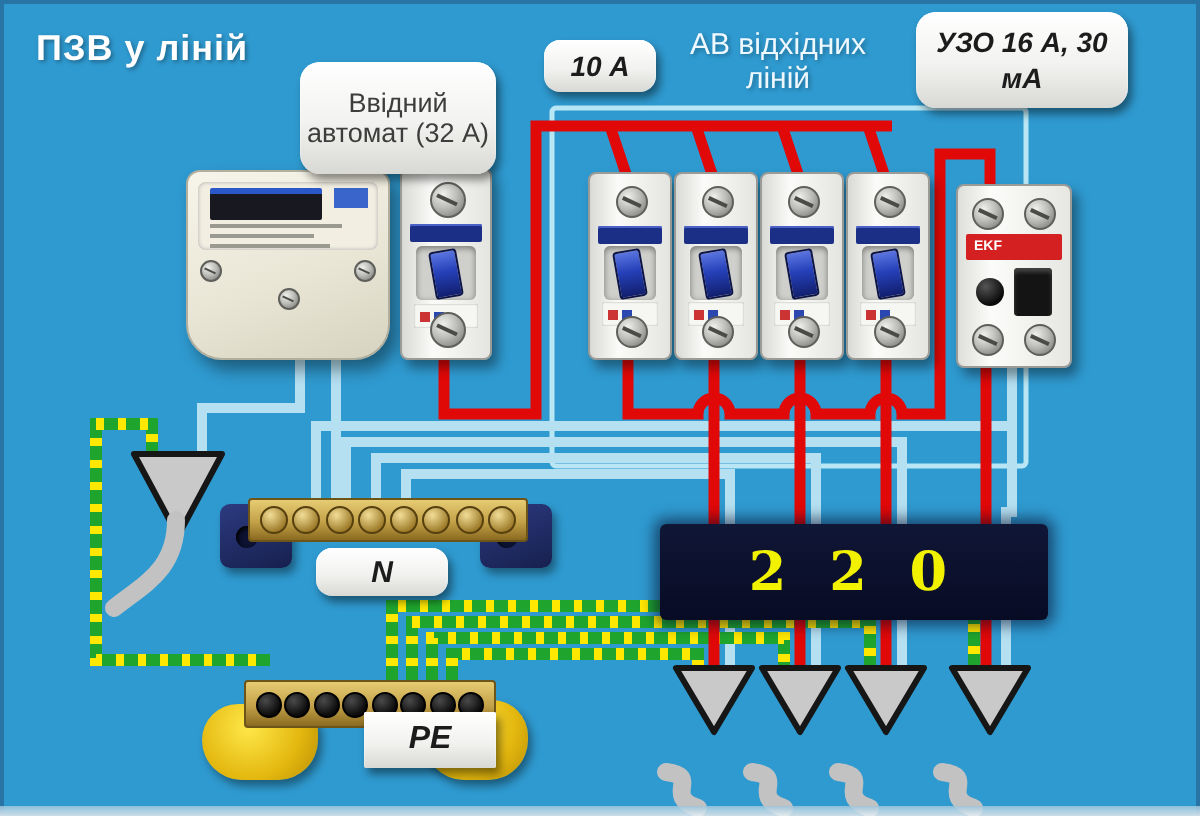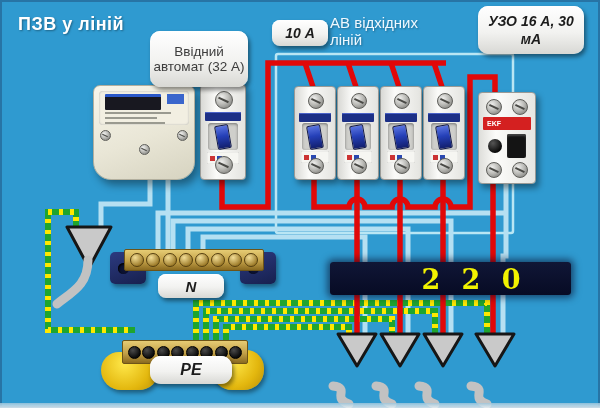--- a/index.html
+++ b/index.html
@@ -19,31 +19,31 @@
     color:#3d3d3d;text-align:center;
     display:flex;align-items:center;justify-content:center;
   }
   .title{
     position:absolute;left:18px;top:14px;z-index:6;
     color:#ffffff;font-size:18px;font-weight:bold;letter-spacing:.5px;
     text-shadow:1px 1px 2px rgba(0,0,0,.35);
   }
   .plain-lbl{
     position:absolute;z-index:6;color:#eef8ff;font-size:15px;
-    line-height:1.15;text-shadow:1px 1px 2px rgba(0,0,0,.3);
+    text-align:center;line-height:1.15;text-shadow:1px 1px 2px rgba(0,0,0,.3);
   }
   .bold-it{font-weight:bold;font-style:italic;color:#1c1c1c;}
   
   .bar220{
-    position:absolute;left:330px;top:262px;width:194px;height:33px;z-index:4;
+    position:absolute;left:330px;top:262px;width:194px;height:48px;z-index:4;
     background:linear-gradient(180deg,#101636,#070b24);
     border-radius:3px;box-shadow:0 0 7px 3px rgba(6,10,38,.55);
-    display:flex;align-items:flex-end;justify-content:center;
+    display:flex;align-items:center;justify-content:center;
     color:#f2f200;font-family:"DejaVu Serif",serif;
-    font-size:27px;font-weight:bold;letter-spacing:6px;padding-left:47px;
+    font-size:27px;font-weight:bold;letter-spacing:6px;
   }
   
   .dev{position:absolute;z-index:5;}
   .breaker{
     background:linear-gradient(90deg,#d9d9d5,#fbfbf9 35%,#e4e4e0);
     border:1px solid #9a9a96;border-radius:4px;
     box-shadow:3px 4px 6px rgba(0,0,0,.4);
   }
   .screw{
     position:absolute;border-radius:50%;
@@ -296,21 +296,21 @@
 
   <div class="title">ПЗВ у ліній</div>
 
 
   <div class="lbl" style="left:150px;top:8px;width:94px;height:52px;font-size:13.5px;line-height:1.12;padding:2px;margin-top:23px;">Ввідний автомат (32 А)</div>
 
   <div class="lbl bold-it" style="left:272px;top:20px;width:56px;height:26px;font-size:14px;border-radius:8px;">10 А</div>
 
   <div class="plain-lbl" style="left:330px;top:14px;width:118px;">АВ відхідних ліній</div>
 
-  <div class="lbl bold-it" style="left:458px;top:6px;width:102px;height:44px;font-size:14px;line-height:1.3;padding:2px;margin-left:20px;">УЗО 16 А, 30 мА</div>
+  <div class="lbl bold-it" style="left:458px;top:6px;width:102px;height:44px;font-size:14px;line-height:1.3;padding:2px;">УЗО 16 А, 30 мА</div>
 
   <div class="lbl bold-it" style="left:158px;top:274px;width:66px;height:24px;font-size:15px;border-radius:8px;">N</div>
 
-  <div class="lbl bold-it" style="left:150px;top:356px;width:82px;height:28px;font-size:16px;border-radius:11px;">PE</div>
+  <div class="lbl bold-it" style="left:182px;top:356px;width:66px;height:28px;font-size:16px;border-radius:1px;">PE</div>
 
 
   <div class="bottom-strip"></div>
 </div>
 
 </body></html>

